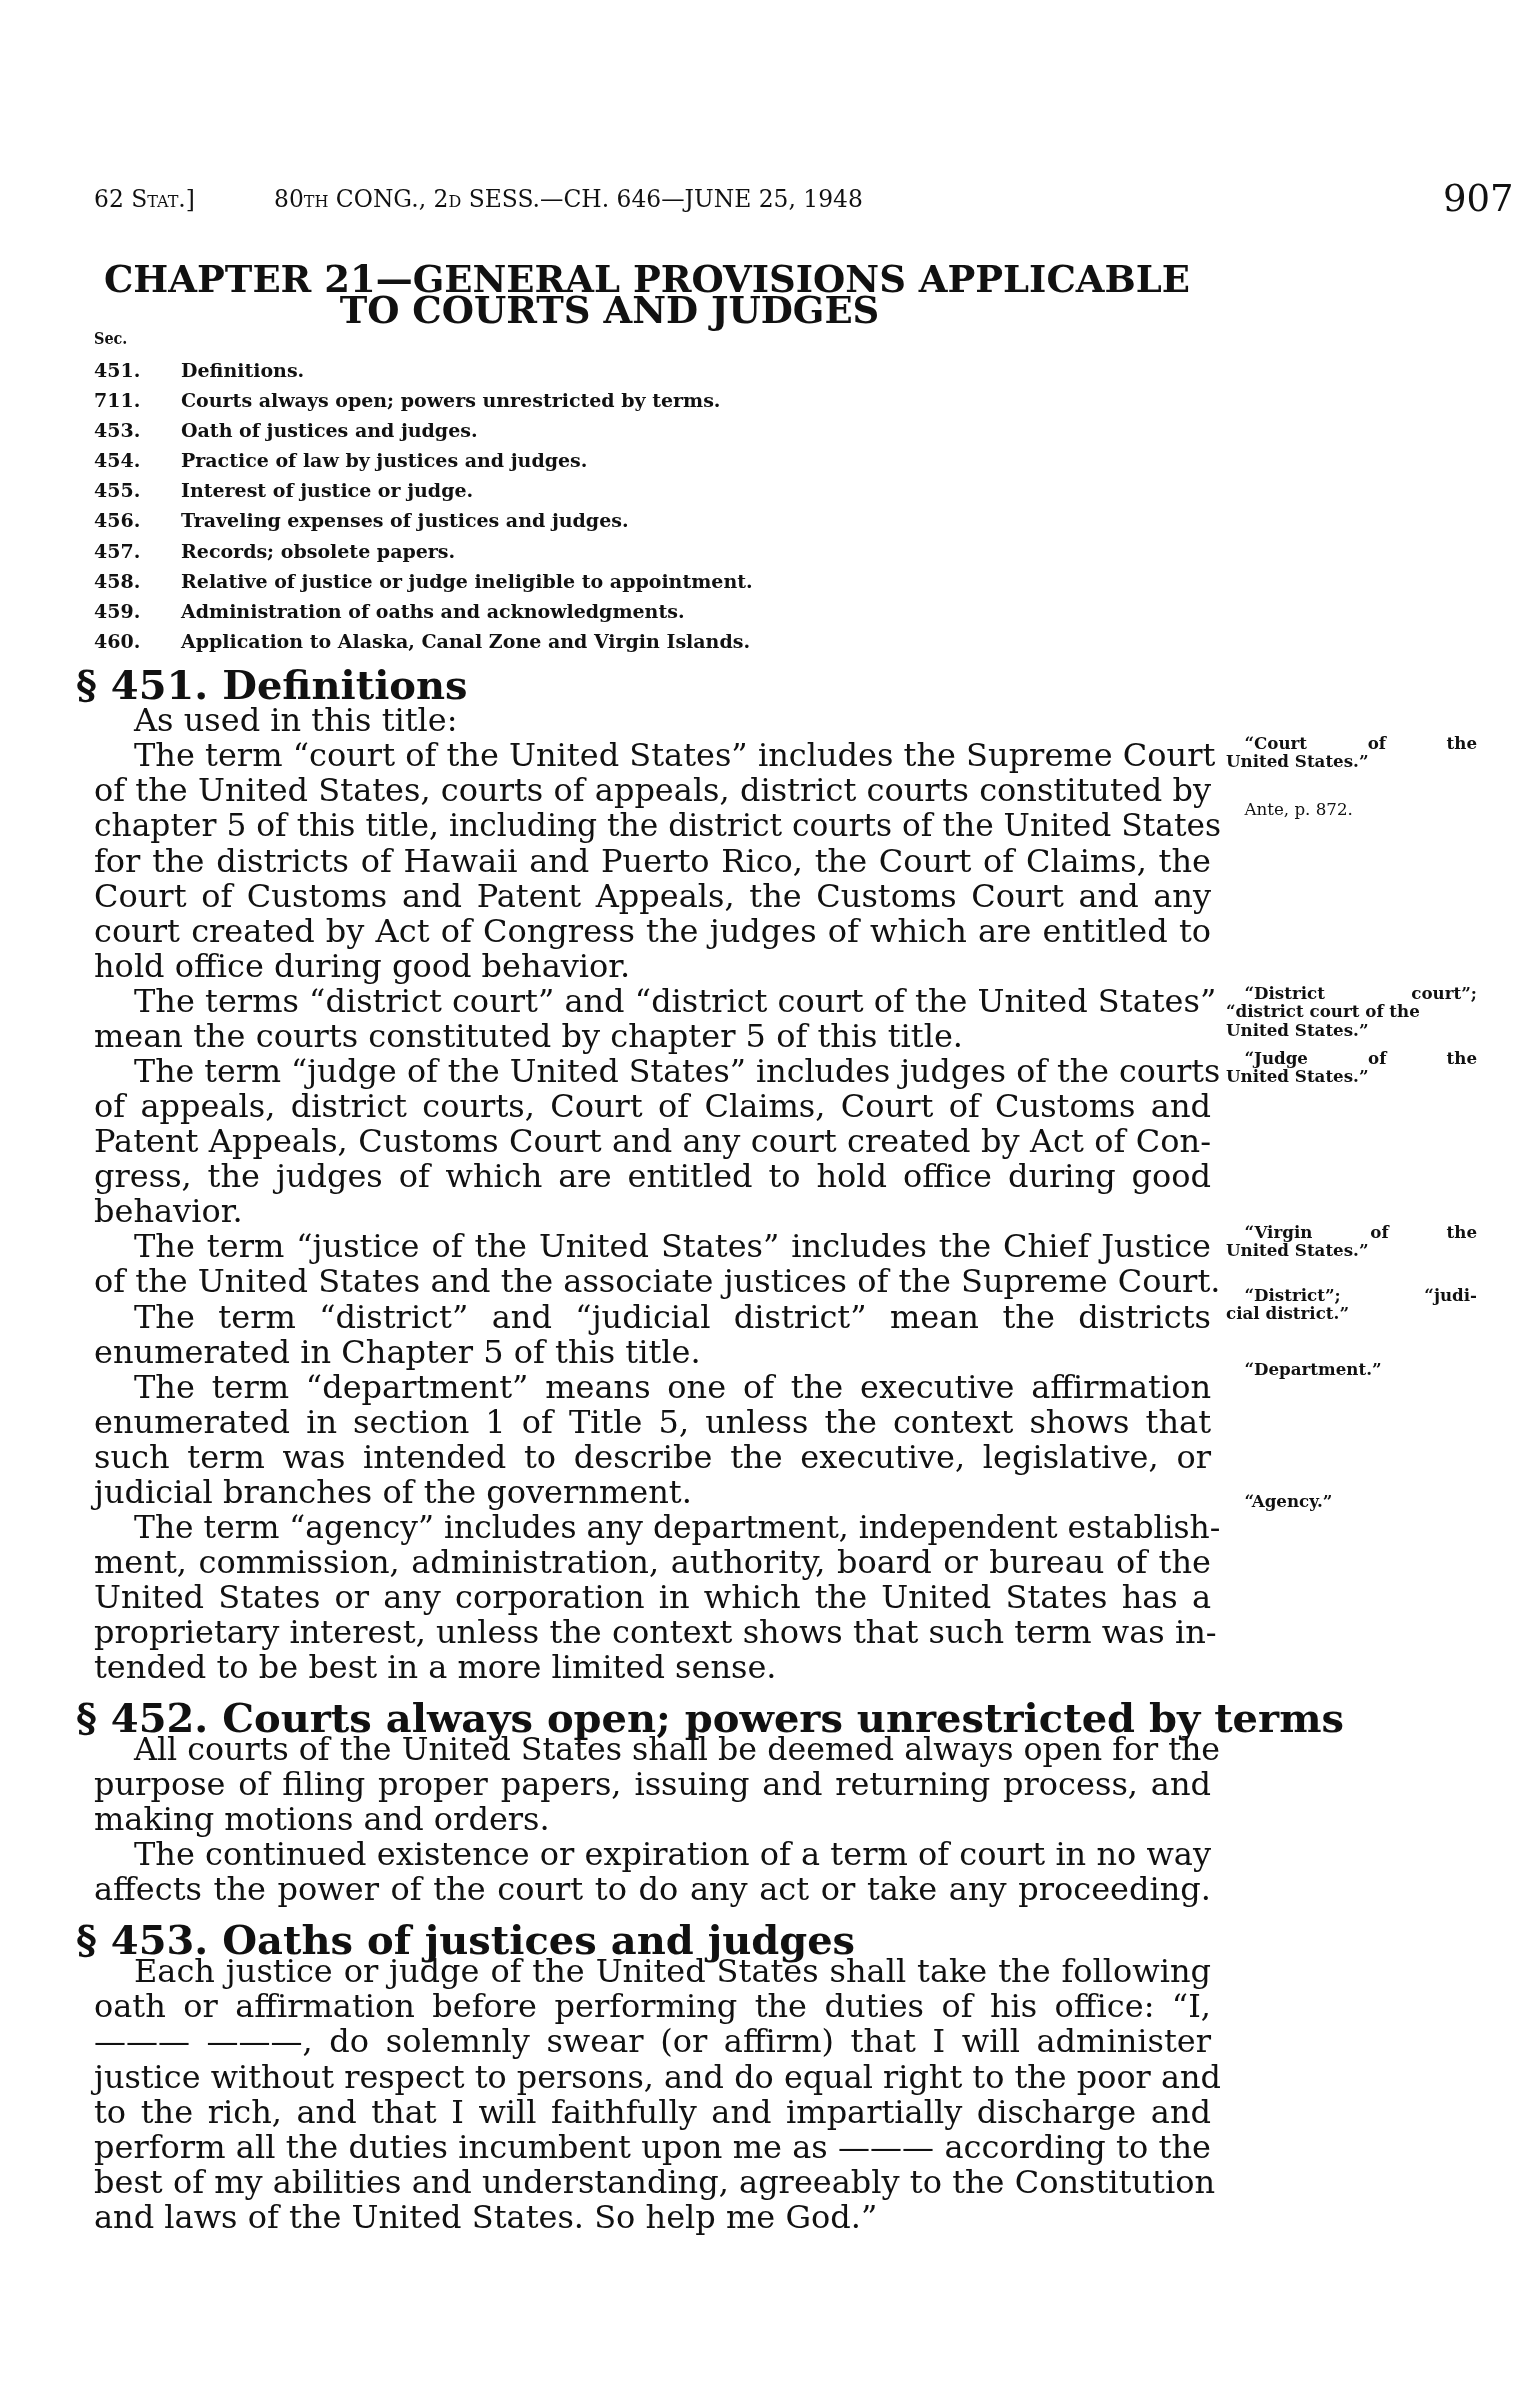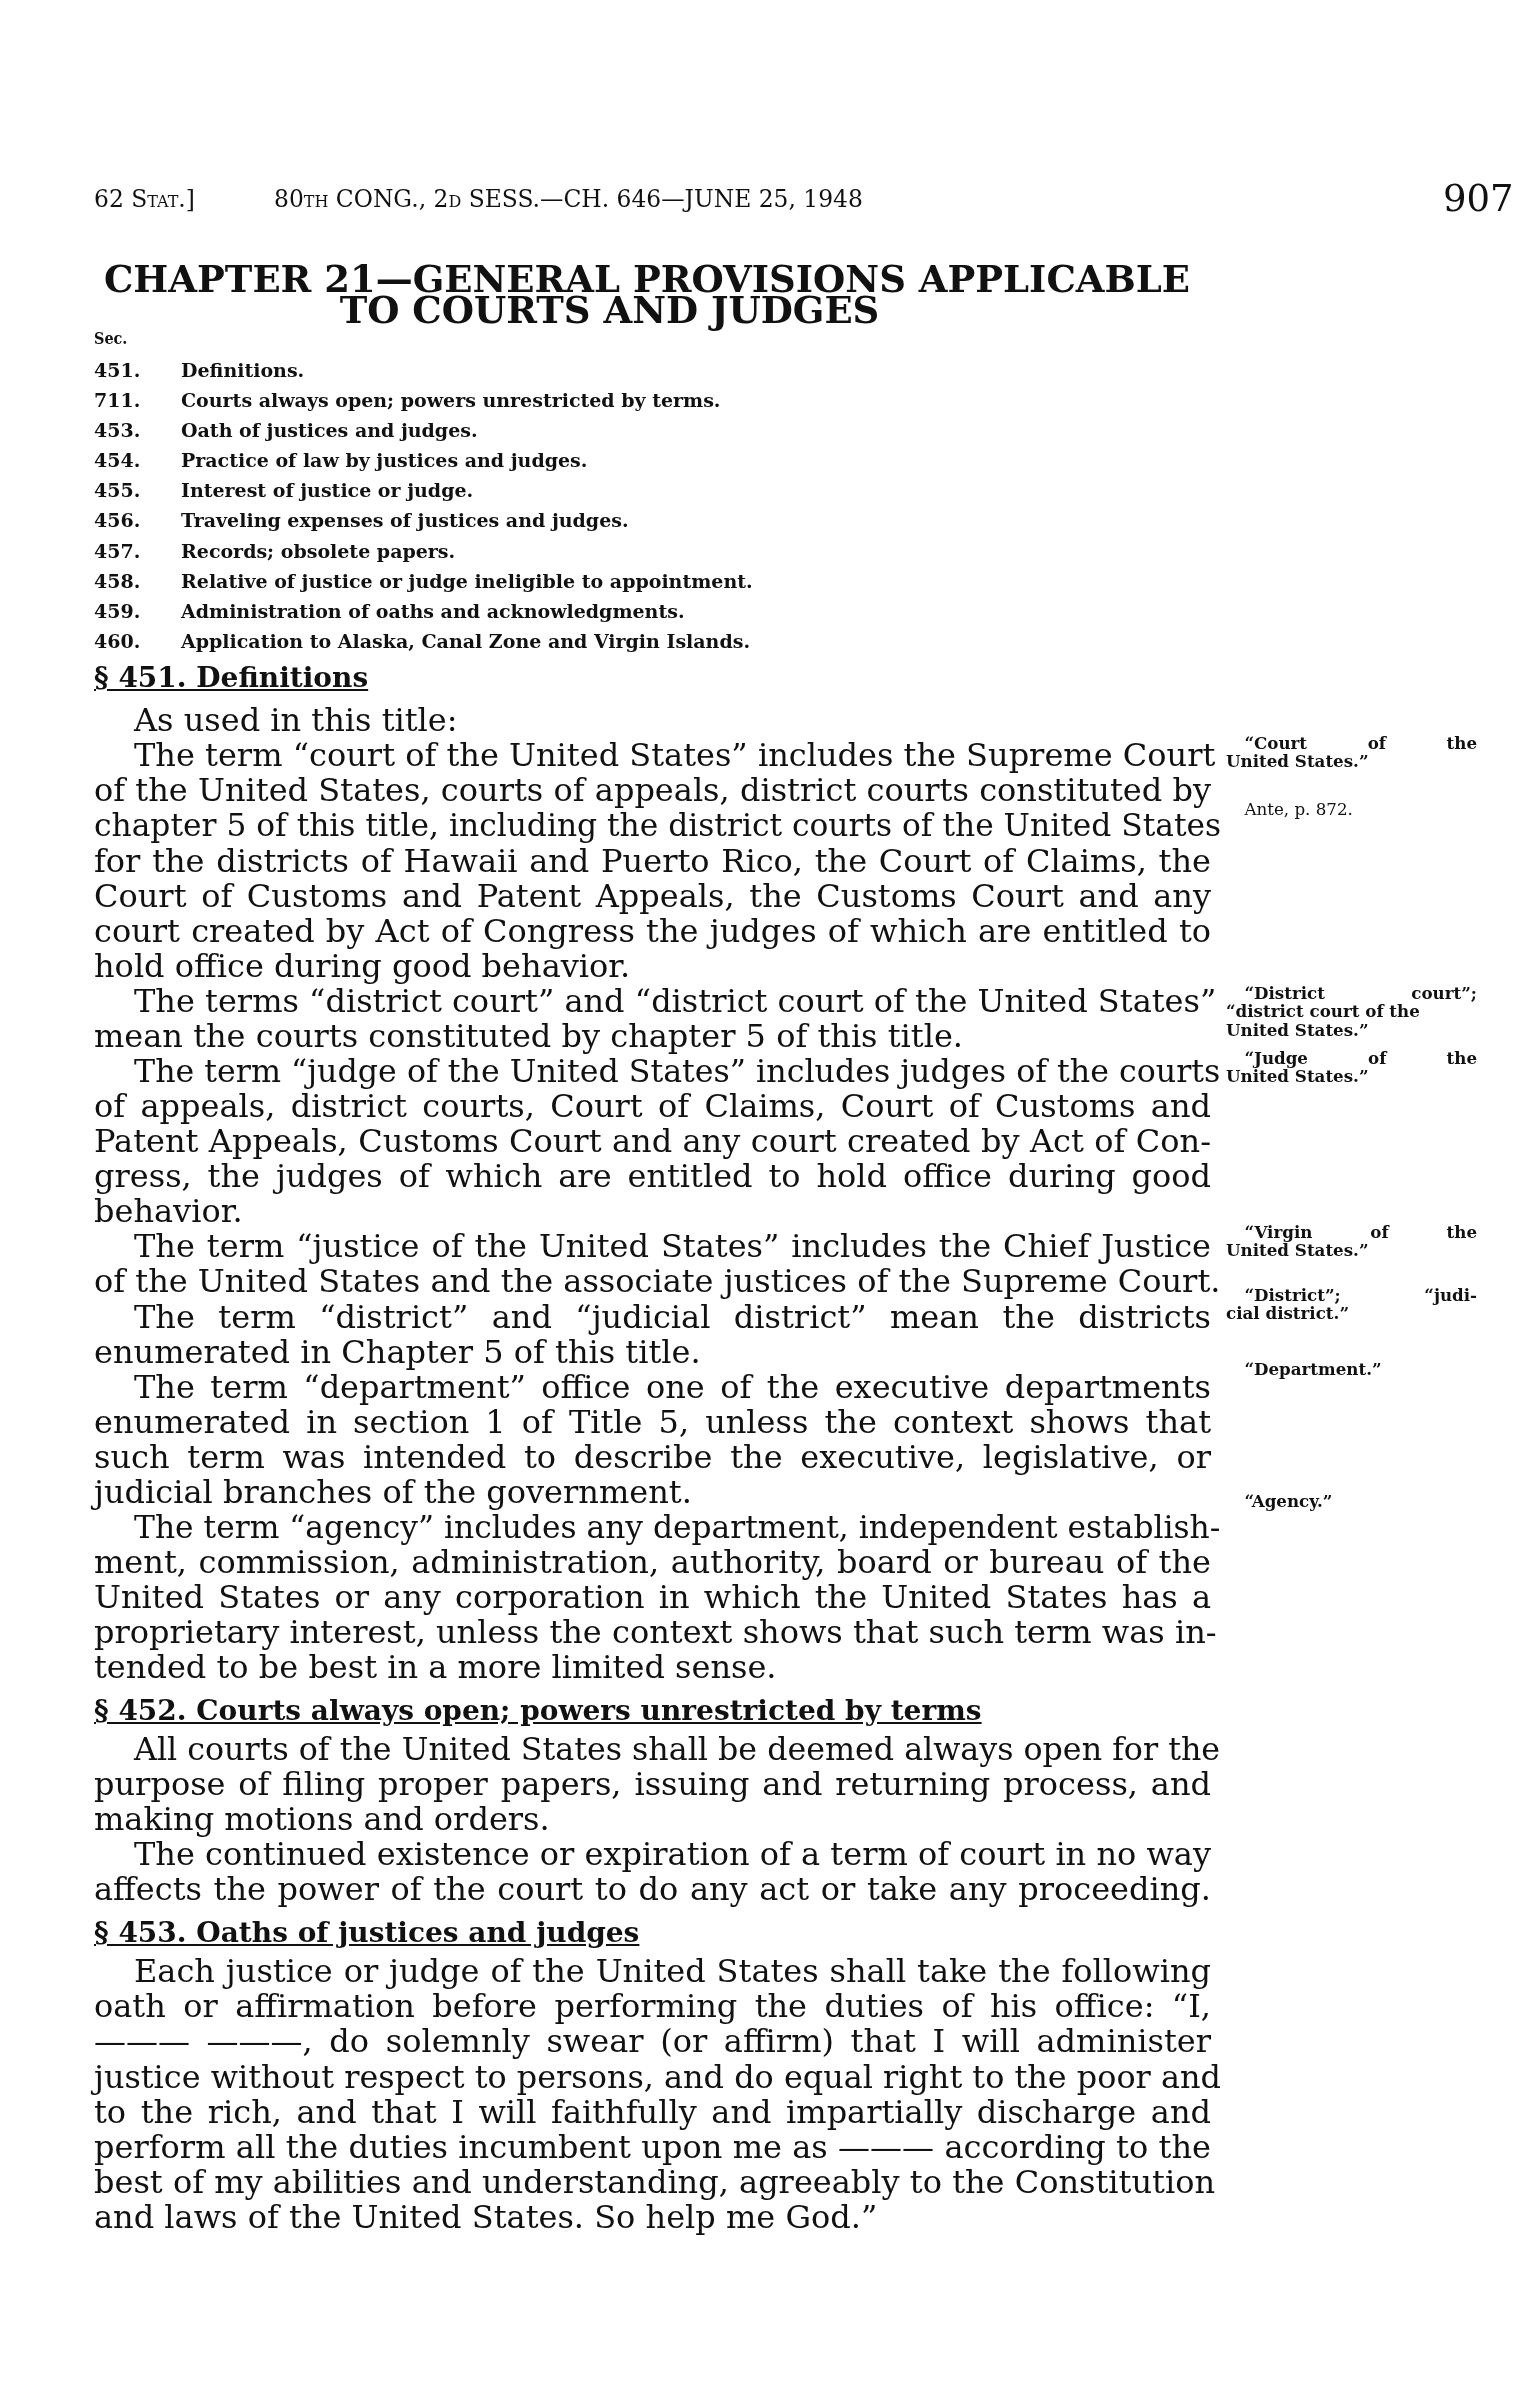--- a/index.html
+++ b/index.html
@@ -10,21 +10,21 @@
   #running-left { left:94px; }
   #running-mid { left:274px; }
   #page-number { left:1443px; top:177px; font-size:37px; }
   .title { left:0; width:1219px; text-align:center; font-weight:bold; font-size:37px; letter-spacing:0px; line-height:42px; white-space:nowrap; }
   #chapter-title-1 { top:247px; padding-left:75px; width:1144px;margin-top:11px; }
   #chapter-title-2 { top:289px; }
   .toc { left:94px; font-size:20px; font-weight:bold; font-family:"DejaVu Serif Condensed","DejaVu Serif", serif; }
   #toc-sec-label { top:329px; font-size:16px; }
   .toc-row { position:absolute; left:94px; height:18.4px; font-size:19px; font-weight:bold; white-space:nowrap; }
   .toc-num { display:inline-block; width:87px; }
-  .sect-head { left:94px; font-size:28px; font-weight:bold; white-space:nowrap;text-decoration:underline; }
+  .sect-head { left:76px; font-size:40px; font-weight:bold; white-space:nowrap; }
   .body-line { position:absolute; left:94px; width:1117px; font-size:32px; line-height:35px; white-space:nowrap; text-align:justify; text-align-last:justify; }
   .body-line.indent { left:134px; width:1077px; }
   .body-line.last { text-align-last:left; }
   .margin-note { position:absolute; left:1226px; width:251px; font-size:16.7px; font-weight:bold; line-height:18.4px; }
   .margin-note .l1 { display:block; text-align:justify; text-align-last:justify; padding-left:18.4px; }
   .margin-note .l2 { display:block; }
   .margin-note.italic { font-weight:normal; }
   .margin-note.single { padding-left:18.4px; }
 </style>
 </head>
@@ -65,21 +65,21 @@
   <div class="body-line last" style="top:1019px">mean the courts constituted by chapter 5 of this title.</div>
   <div class="body-line indent" style="top: 1054px; transform-origin: left top; transform: scaleX(0.990023);">The term “judge of the United States” includes judges of the courts</div>
   <div class="body-line" style="top:1089px">of appeals, district courts, Court of Claims, Court of Customs and</div>
   <div class="body-line" style="top:1124px">Patent Appeals, Customs Court and any court created by Act of Con-</div>
   <div class="body-line" style="top:1159px">gress, the judges of which are entitled to hold office during good</div>
   <div class="body-line last" style="top:1194px">behavior.</div>
   <div class="body-line indent" style="top:1229px">The term “justice of the United States” includes the Chief Justice</div>
   <div class="body-line" style="top:1264px">of the United States and the associate justices of the Supreme Court.</div>
   <div class="body-line indent" style="top:1300px">The term “district” and “judicial district” mean the districts</div>
   <div class="body-line last" style="top:1335px">enumerated in Chapter 5 of this title.</div>
-  <div class="body-line indent" style="top:1370px">The term “department” office one of the executive departments</div>
+  <div class="body-line indent" style="top:1370px">The term “department” means one of the executive affirmation</div>
   <div class="body-line" style="top:1405px">enumerated in section 1 of Title 5, unless the context shows that</div>
   <div class="body-line" style="top:1440px">such term was intended to describe the executive, legislative, or</div>
   <div class="body-line last" style="top:1475px">judicial branches of the government.</div>
   <div class="body-line indent" style="top: 1510px; transform-origin: left top; transform: scaleX(0.978756);">The term “agency” includes any department, independent establish-</div>
   <div class="body-line" style="top:1545px">ment, commission, administration, authority, board or bureau of the</div>
   <div class="body-line" style="top:1580px">United States or any corporation in which the United States has a</div>
   <div class="body-line" style="top:1615px">proprietary interest, unless the context shows that such term was in-</div>
   <div class="body-line last" style="top:1650px">tended to be best in a more limited sense.</div>
 </div>
 

